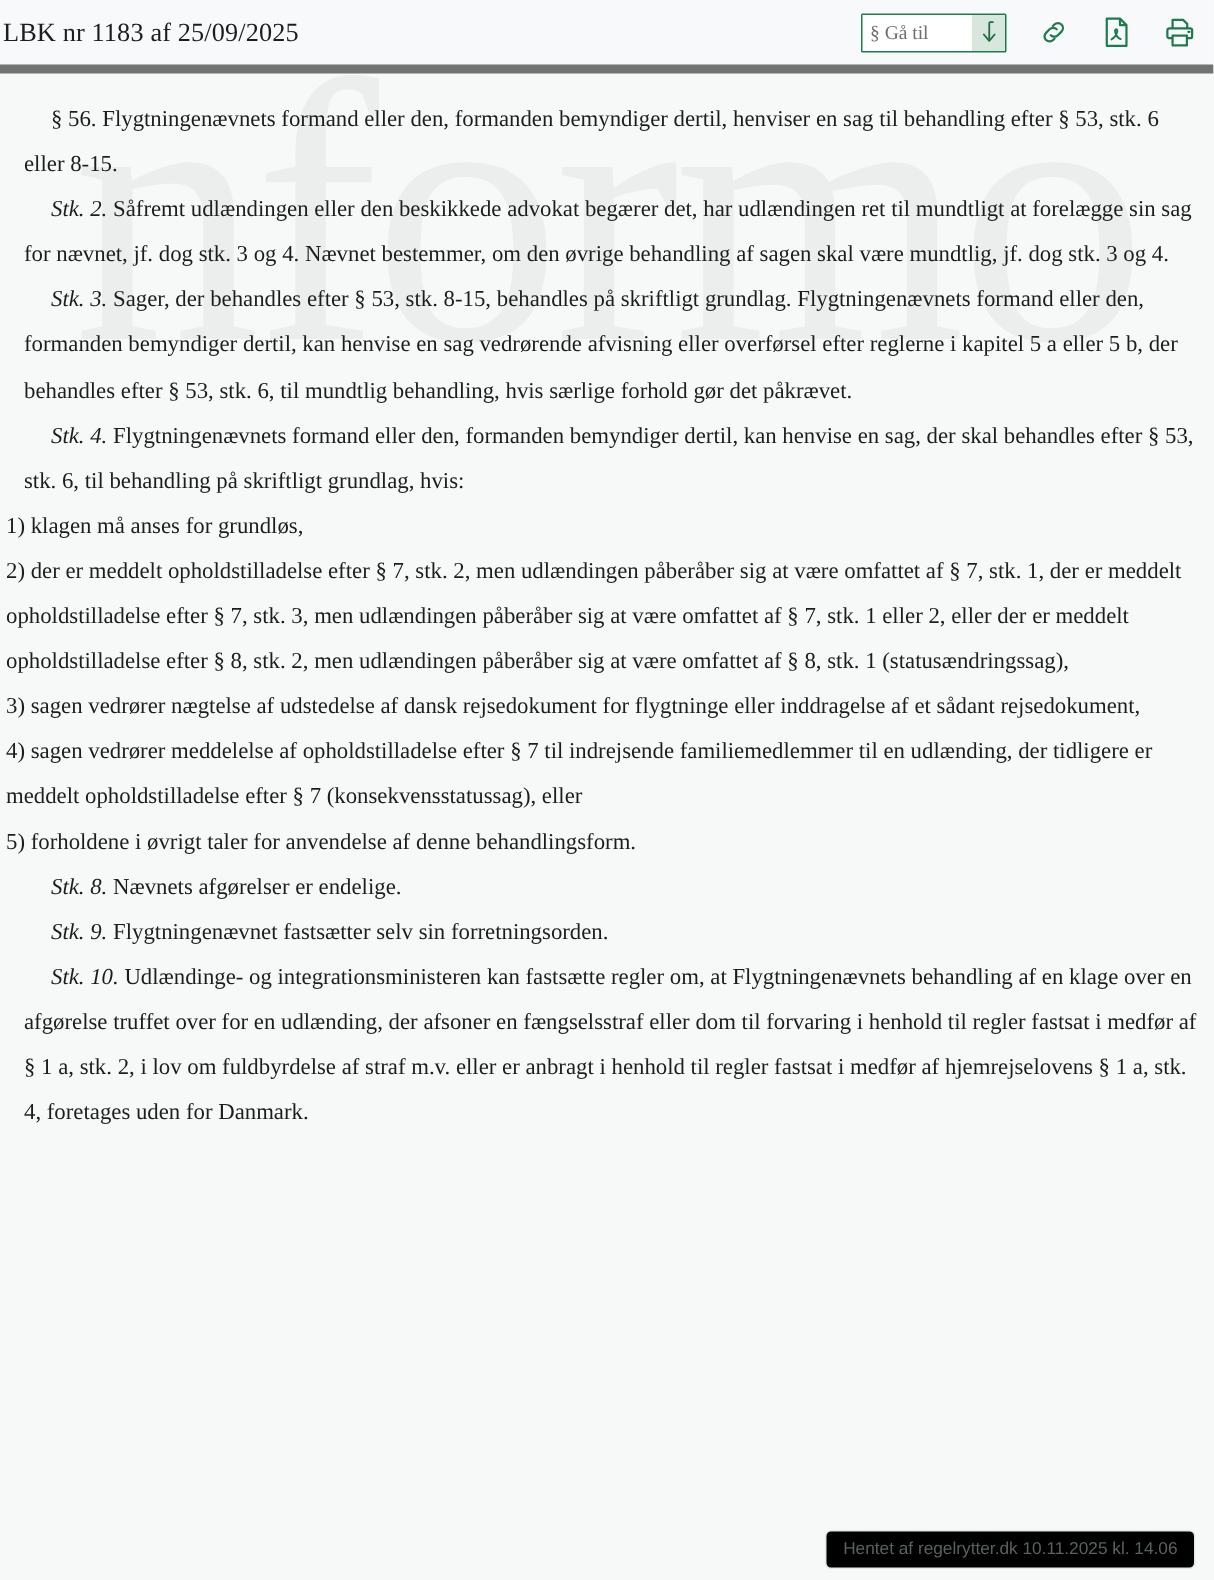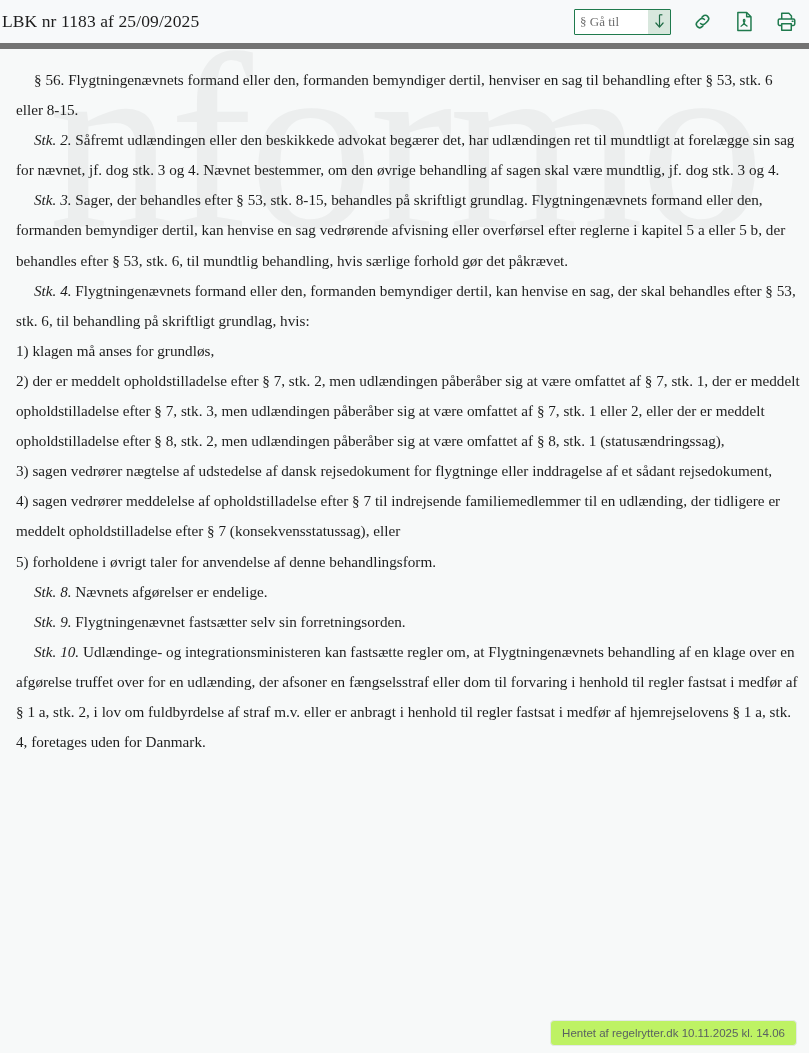--- a/index.html
+++ b/index.html
@@ -125,34 +125,34 @@
     margin: 0;
     text-align: left;
     color: #1d1d1d;
     padding-left: 16px;
   }
   #doc p.para {
     text-indent: 18px;
   }
   #doc p.item {
     text-indent: 0;
-    padding-left: 16px;
+    padding-left: 4px;
     font-family: Liberation Serif, serif;
   }
   .stk {
     font-style: italic;
   }
 
   
   #fetch-stamp {
     position: absolute;
     right: 12px;
     bottom: 7px;
     z-index: 4;
-    background: #bef264;
+    background: #000000;
     border: 1px solid #e4e8e8;
     border-radius: 4px;
     padding: 6px 11px;
     font-family: "Liberation Sans", "DejaVu Sans", sans-serif;
     font-size: 11.5px;
     color: #5a6161;
     white-space: nowrap;
   }
 </style>
 </head>

